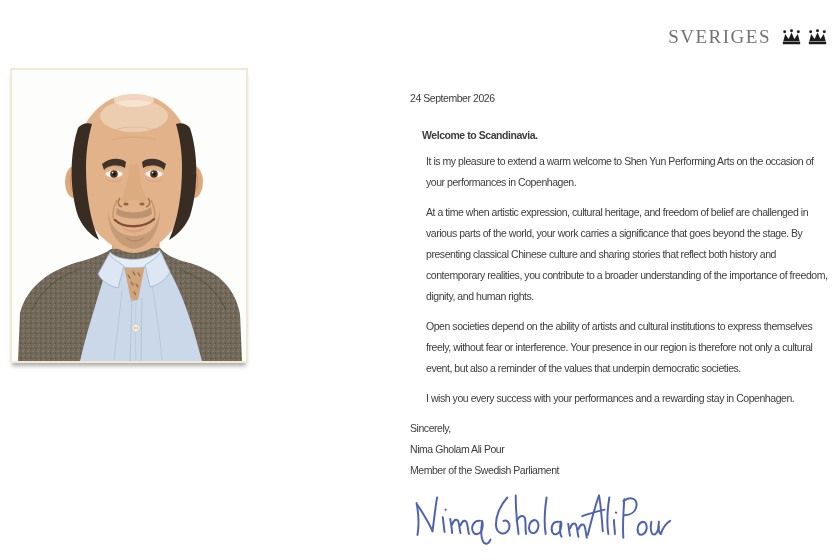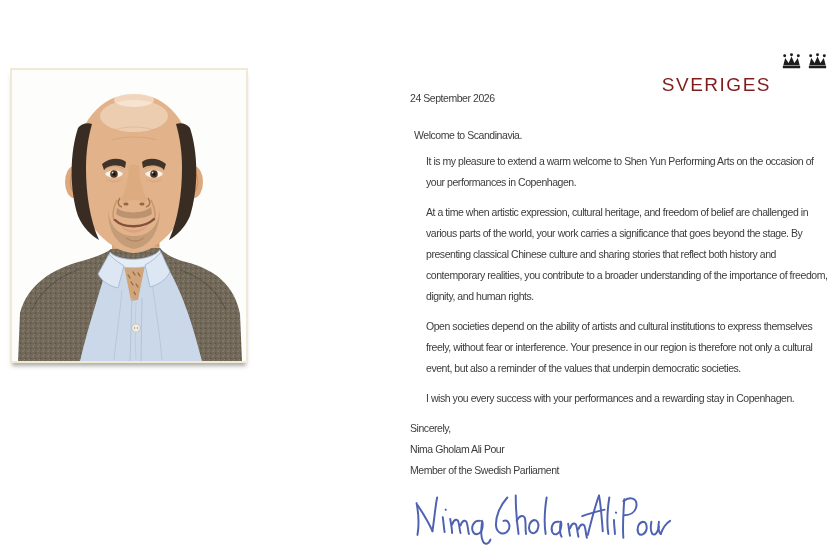--- a/index.html
+++ b/index.html
@@ -18,35 +18,35 @@
     border:2px solid #f1e9d6;
     background:#fdfdfc;
     box-shadow:0 5px 4px -2px rgba(110,108,100,.55);
   }
   .photo-frame svg{display:block;width:234px;height:291px;}
 
   
   .logo{position:absolute;top:27px;right:12px;}
   .logo-row{display:flex;align-items:center;justify-content:flex-end;gap:5px;margin-bottom:3px;}
   .logo-text{
-    font-family:Liberation Sans, sans-serif;
+    font-family:Liberation Serif, serif;
     font-size:19px;line-height:19px;letter-spacing:1.5px;
-    color:#7f1d1d;margin-right:5px;margin-top:48px;
+    color:#737373;margin-right:5px;
   }
   .crown{width:21px;height:16px;color:#1c1c1c;}
   .crown-spacer{width:21px;height:16px;visibility:hidden;}
 
   
   .letter{
     position:absolute;left:410px;top:88px;width:430px;
     color:#3c3c3c;
     font-size:10.5px;line-height:21px;letter-spacing:-0.45px;
   }
   .date{margin:0 0 16px 0;}
-  .heading{font-weight:normal;margin:0 0 5px 4px;}
+  .heading{font-weight:bold;margin:0 0 5px 12px;}
   .para{margin:0 0 9px 16px;white-space:pre-line;}
   .closing{margin:0;white-space:pre-line;}
   .signature{display:block;margin:6px 0 0 0;width:262px;height:64px;}
   .signature path{stroke:#4f62b2;stroke-width:2.1;fill:none;stroke-linecap:round;stroke-linejoin:round;}
 </style>
 </head>
 <body>
 
 <div class="page">
 

